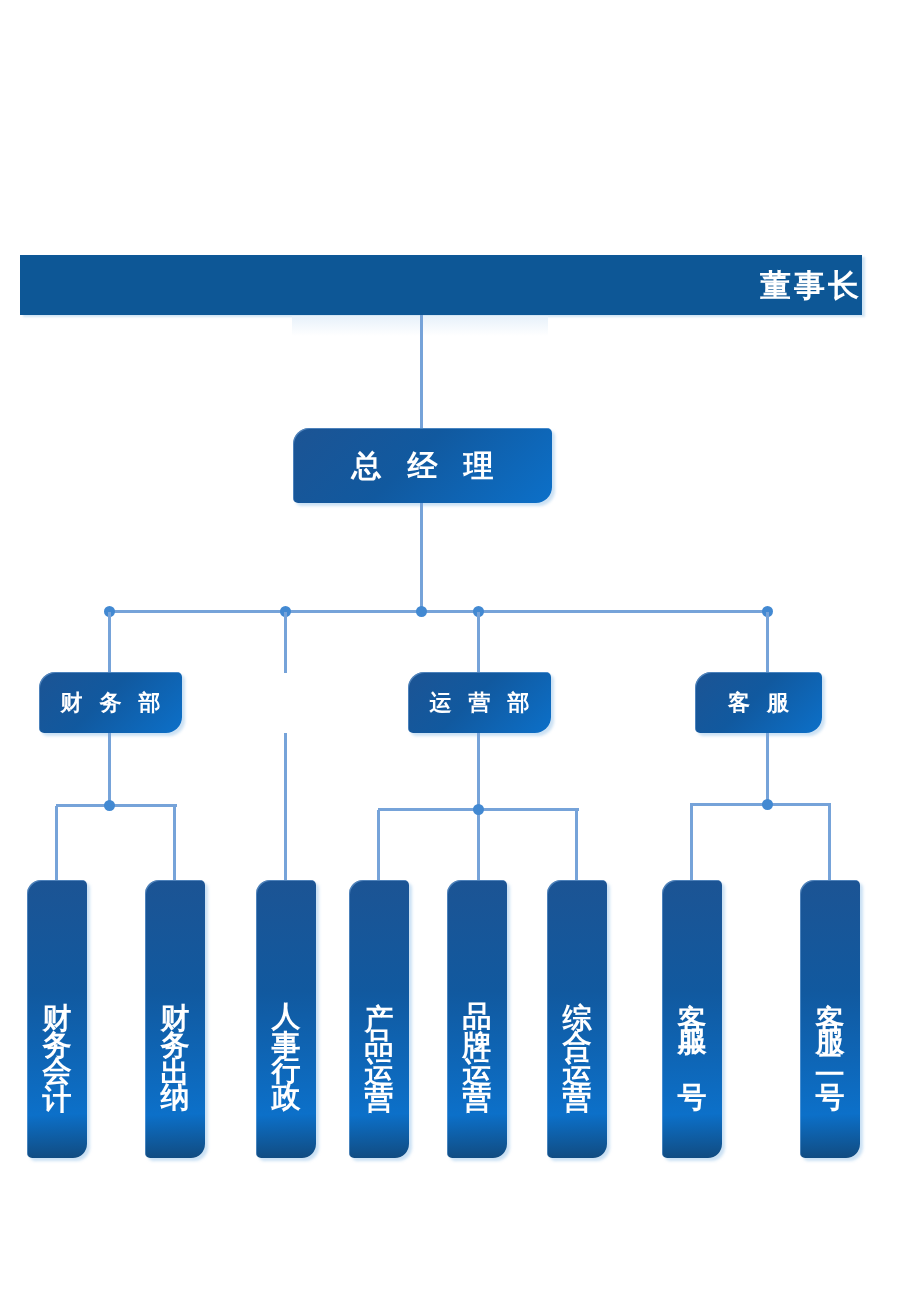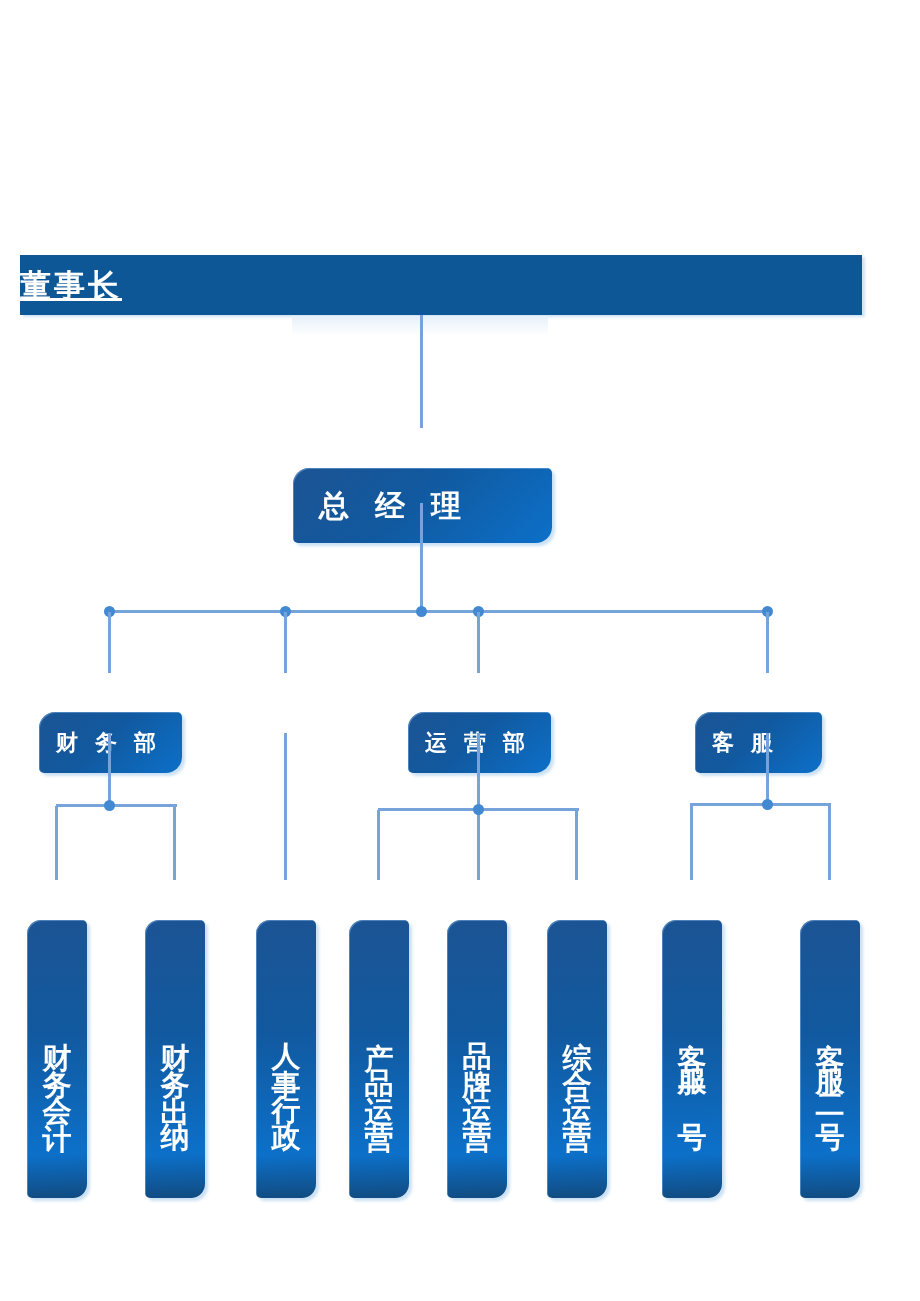--- a/index.html
+++ b/index.html
@@ -4,37 +4,35 @@
 <style>
   html,body{margin:0;padding:0;background:#ffffff;}
   .page{
     position:relative;width:920px;height:1301px;background:#fff;overflow:hidden;
     font-family:"DejaVu Sans","Liberation Sans",sans-serif;
   }
   .banner{
     position:absolute;left:20px;top:255px;width:842px;height:60px;
     background:var(--banner-bg,#0d5796);
     color:var(--node-text,#fff);
-    font-size:31px;font-weight:bold;line-height:60px;text-align:left;letter-spacing:3px;
+    font-size:31px;font-weight:bold;line-height:60px;text-align:right;letter-spacing:3px;
     box-shadow:3px 2px 2px rgba(170,205,235,.55);
-    text-decoration:underline;
   }
   .reflection{
     position:absolute;left:292px;top:316px;width:256px;height:20px;
     background:linear-gradient(180deg,var(--reflection,#e7f1fa) 0%,rgba(255,255,255,0) 100%);
   }
   .hline{position:absolute;height:3px;background:var(--line,#76a3d9);}
   .vline{position:absolute;width:3px;background:var(--line,#76a3d9);}
   .dot{position:absolute;width:11px;height:11px;border-radius:50%;background:var(--dot,#4289d2);}
   .node{
-    position:absolute;color:var(--node-text,#fff);font-weight:bold;text-align:left;
+    position:absolute;color:var(--node-text,#fff);font-weight:bold;text-align:center;
     background:linear-gradient(135deg,var(--grad-top,#1c5494) 0%,var(--grad-mid,#11599f) 45%,var(--grad-bright,#0c70c9) 100%);
     border-radius:16px 5px 16px 5px;
     box-shadow:3px 3px 3px rgba(160,200,235,.55), inset 1px 1px 0 rgba(140,185,230,.45);
-    margin-top:40px;
   }
   .node-gm{left:293px;top:428px;width:259px;height:75px;font-size:30px;line-height:75px;letter-spacing:26px;padding-left:26px;box-sizing:border-box;}
   .node-dept{top:672px;height:61px;font-size:22px;line-height:61px;letter-spacing:17px;padding-left:17px;box-sizing:border-box;}
   .node-leaf{
     top:880px;width:60px;height:278px;font-size:29px;
     display:flex;align-items:center;justify-content:center;
     border-radius:14px 5px 14px 5px;
     background:linear-gradient(178deg,var(--grad-top,#1c5494) 0%,var(--grad-mid,#11599f) 40%,var(--grad-bright,#0c70c9) 84%,var(--grad-dark-tip,#114b80) 100%);
   }
   .vtext{

